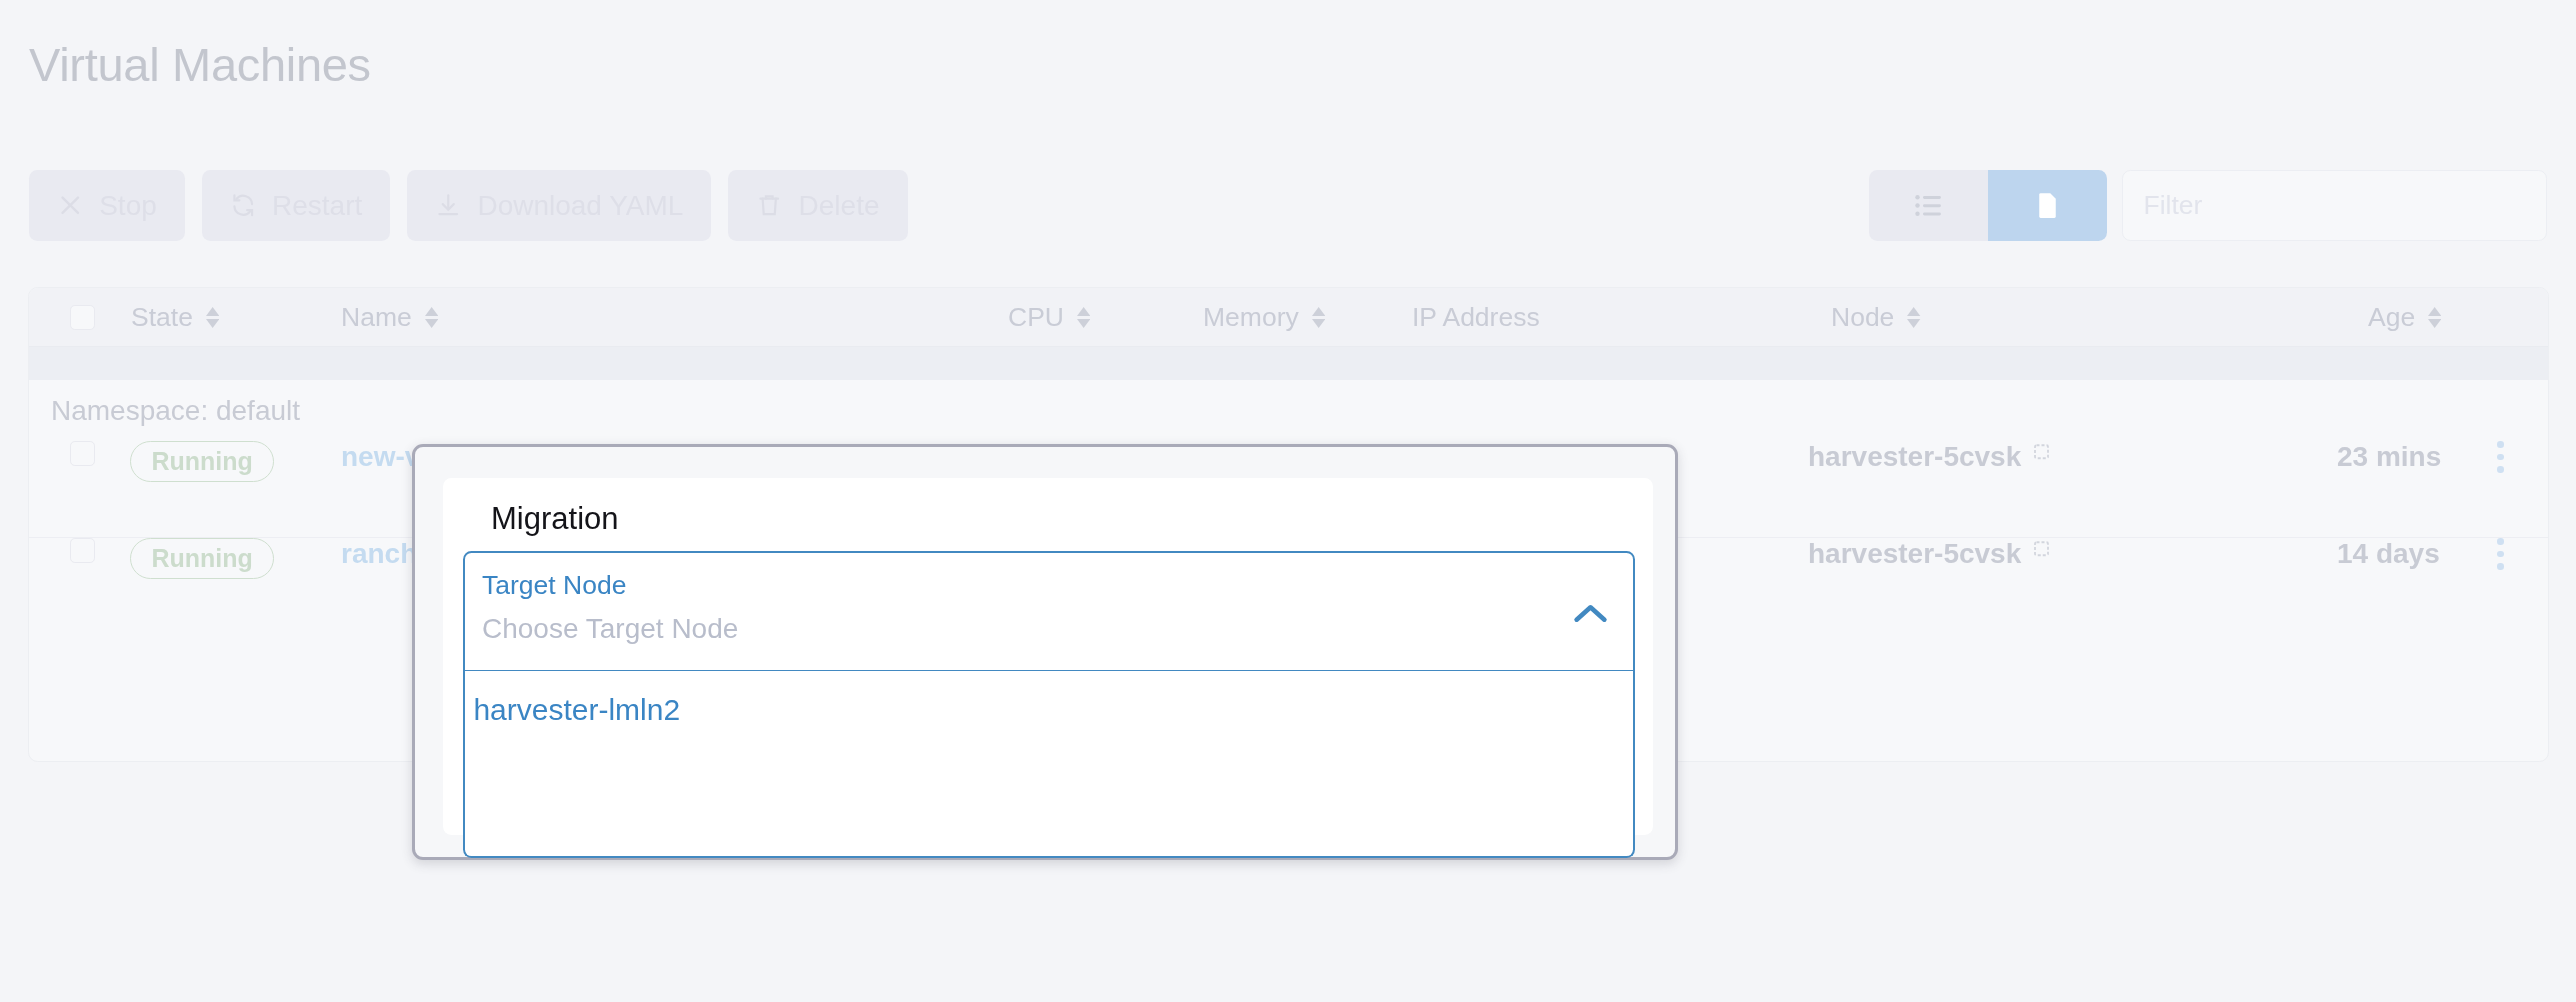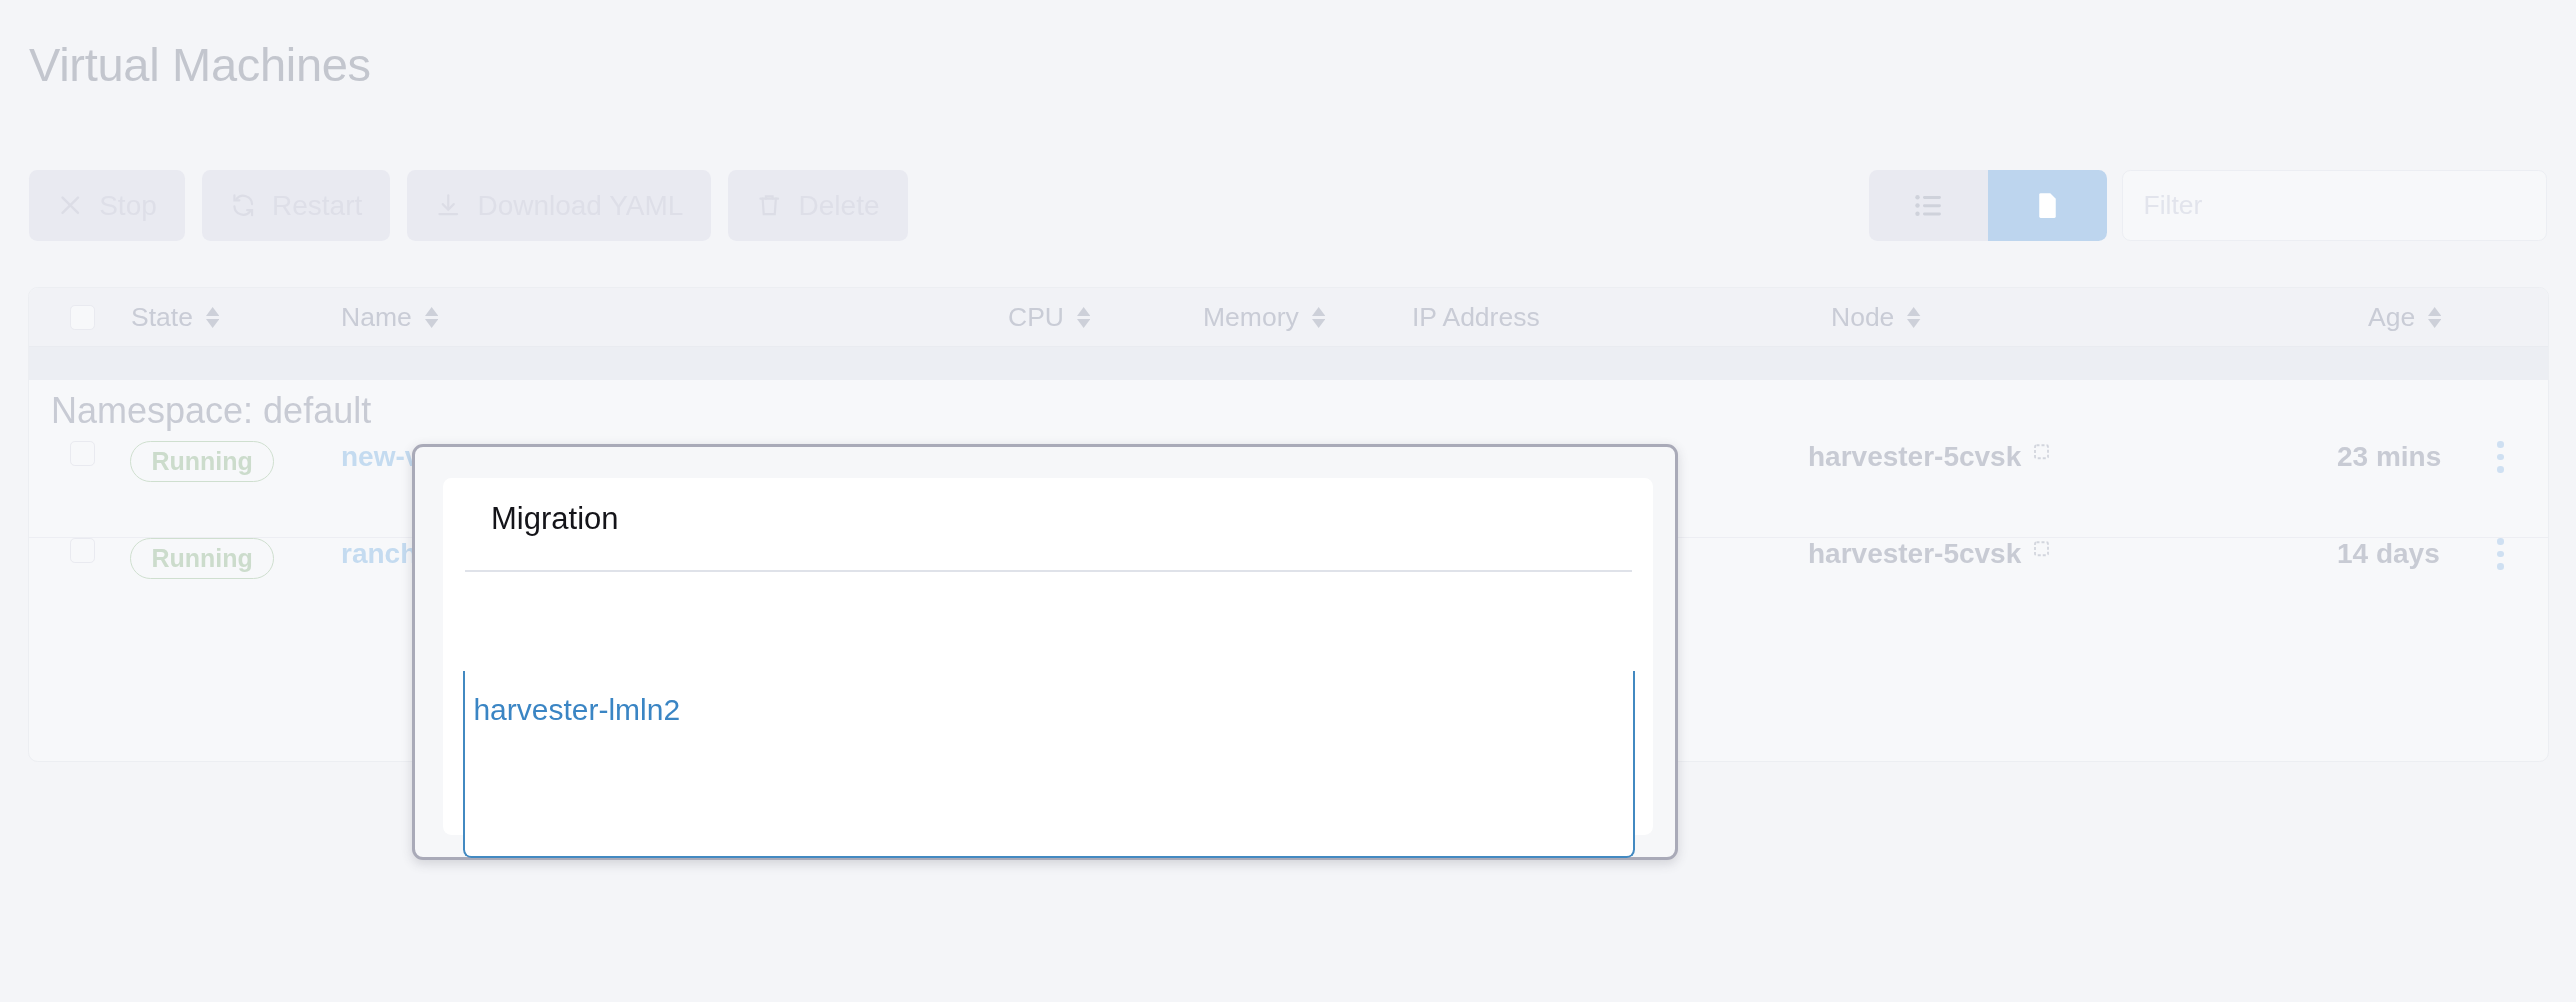--- a/index.html
+++ b/index.html
@@ -74,21 +74,21 @@
   .sort { display: inline-flex; flex-direction: column; gap: 2.4px; color: #cdd0d9; }
   .sort svg { width: 13.3px; height: 9px; display: block; }
 
   .chk {
     width: 25px; height: 25px; border: 1.2px solid #e9eaf0; border-radius: 4.8px;
     background: #f7f8fa;
   }
 
   .group-band { height: 33px; background: #eceef3; }
   .group-row { height: 61px; display: flex; align-items: center;
-               padding-left: 22px; font-size: 36px; color: #c8cbd4; }
+               padding-left: 22px; font-size: 28px; color: #c8cbd4; }
   .tr { position: relative; height: 96px; }
   .tr.sep { border-top: 1.2px solid #edeef3; }
   .cell { position: absolute; top: 0; height: 96px; display: flex; align-items: flex-start;
           font-size: 28px; color: #c8cbd4; gap: 11px; font-weight: bold; }
   .badge {
     border: 1.2px solid #cfdfcf; border-radius: 24px;
     padding: 7.2px 20.5px; font-size: 25px; color: #ccdccc; line-height: 1;
   }
   .vmname { color: #c4dbf0; font-size: 28px; }
   .copy-ico { width: 24px; height: 26.5px; color: #d2d5dd; }
@@ -379,19 +379,28 @@
     </div>
   </div>
 
   <div class="modal-outer">
     <div class="modal-card">
       <div class="modal-title">Migration</div>
       <div class="modal-divider"></div>
     </div>
   </div>
 
+  <div class="select-ctl">
+    <div class="sel-label">Target Node</div>
+    <div class="sel-placeholder">Choose Target Node</div>
+    <span class="sel-chevron">
+      <svg viewBox="0 0 24 14" fill="none" stroke="currentColor" stroke-width="3" stroke-linecap="round" stroke-linejoin="round">
+        <polyline points="3,11 12,3 21,11"></polyline>
+      </svg>
+    </span>
+  </div>
 
   <div class="dropdown">
     <div class="opt">harvester-lmln2</div>
   </div>
 
 </div>
 
 
 </body></html>

